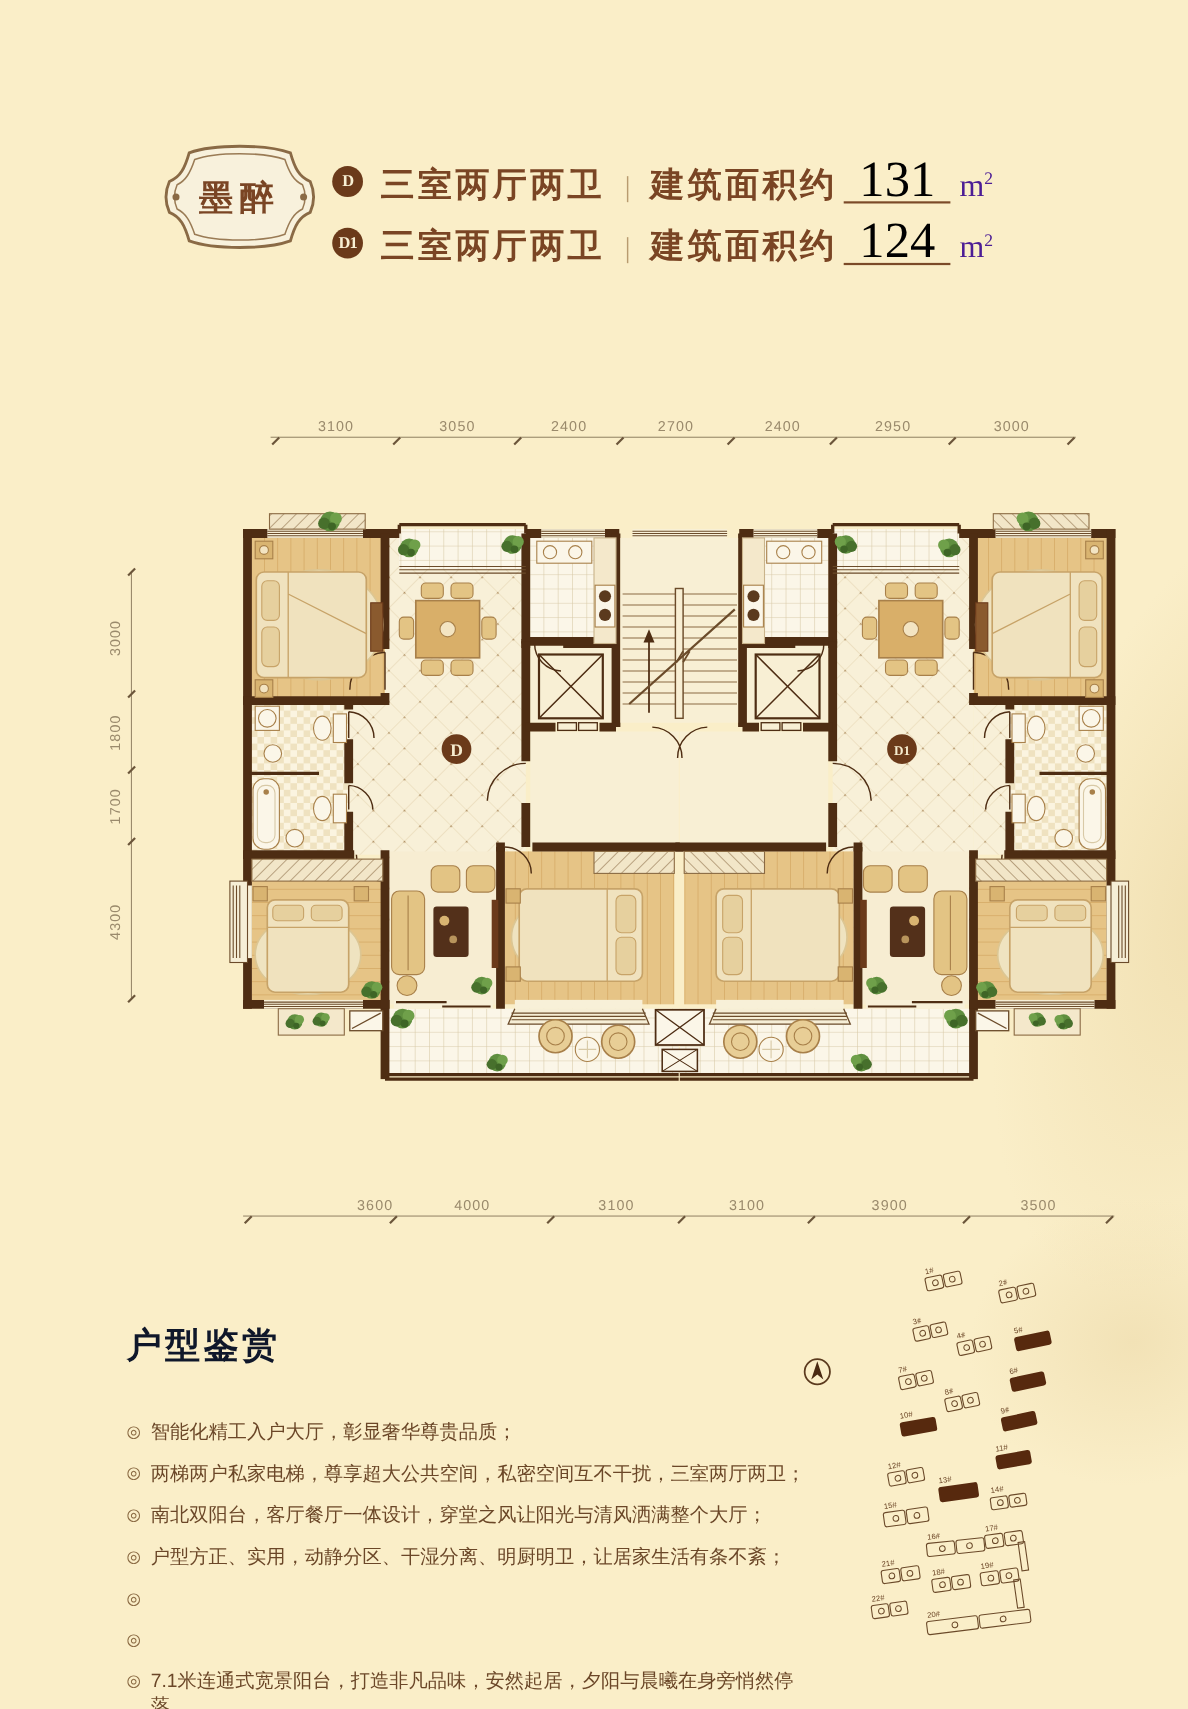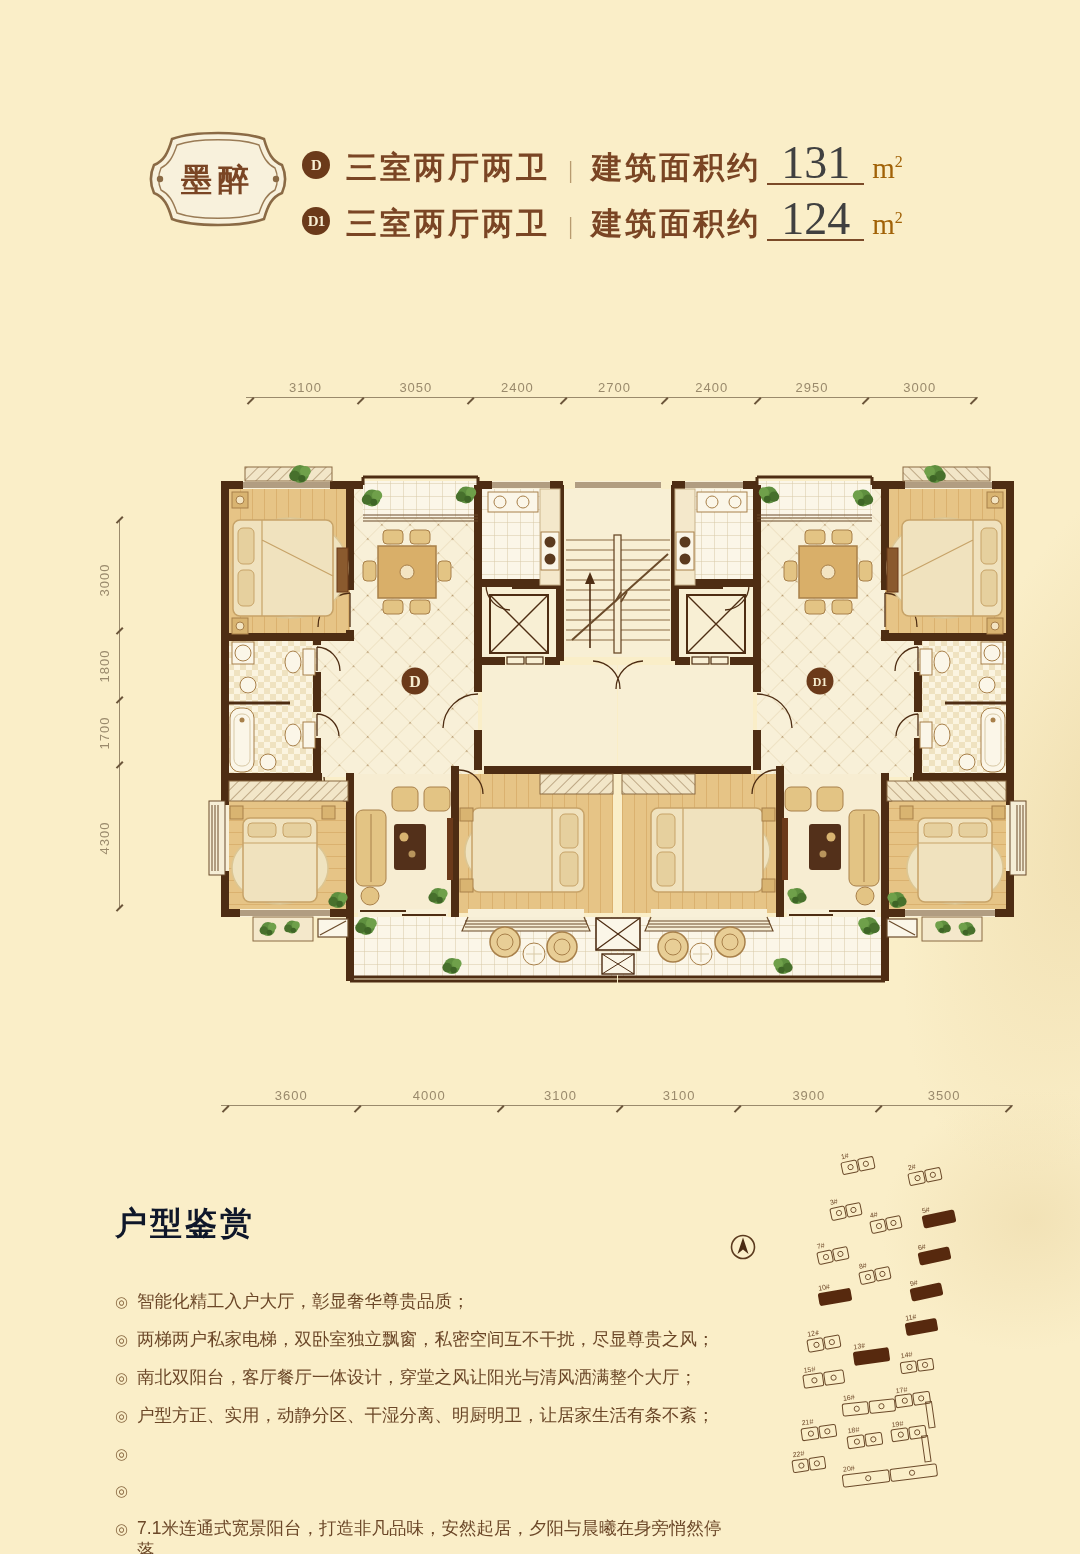--- a/index.html
+++ b/index.html
@@ -8,22 +8,22 @@
   .wm{position:absolute;pointer-events:none;}
   
   #badge{position:absolute;left:146px;top:130px;width:144px;height:100px;}
   #spec{position:absolute;left:302px;top:142px;display:flex;flex-direction:column;gap:10px;}
   .spec-row{display:flex;align-items:baseline;height:46px;}
   .coin{align-self:center;width:28px;height:28px;border-radius:50%;background:#6B3A1A;color:#F8EFD3;
         display:flex;align-items:center;justify-content:center;font-weight:bold;font-size:15px;margin-right:16px;letter-spacing:-1px;}
   .layout-txt{font-size:31px;font-weight:bold;letter-spacing:3px;color:#7A4524;}
   .divider{font-size:26px;color:#B89B6F;margin:0 18px;font-weight:normal;}
   .area-label{font-size:31px;font-weight:bold;letter-spacing:3px;color:#7A4524;}
-  .area-value{font-size:46px;color:#404040;line-height:.9;padding:0 14px;border-bottom:2px solid #7B4A28;margin-left:6px;}
-  .area-unit{font-size:29px;color:#a16207;margin-left:8px;}
+  .area-value{font-size:46px;color:#000000;line-height:.9;padding:0 14px;border-bottom:2px solid #7B4A28;margin-left:6px;}
+  .area-unit{font-size:29px;color:#4c1d95;margin-left:8px;}
   .area-unit sup{font-size:16px;}
   
   .dims{position:absolute;display:flex;z-index:3;font-family:"Liberation Sans","DejaVu Sans",sans-serif;}
   .dims-h{height:26px;}
   .dims-h::after{content:"";position:absolute;left:-4px;right:-4px;bottom:6px;height:1px;background:#9A8A6C;}
   .dims-h::before{content:"";position:absolute;left:-4px;bottom:2px;width:9px;height:1.6px;background:#6B553A;transform:rotate(-45deg);z-index:2;}
   .dim-seg{position:relative;display:flex;align-items:flex-end;justify-content:center;}
   .dims-h .dim-seg::after{content:"";position:absolute;right:-4px;bottom:2px;width:9px;height:1.6px;background:#6B553A;transform:rotate(-45deg);z-index:2;}
   .dim-label{font-size:13px;color:#9A8A6C;padding-bottom:9px;letter-spacing:1px;}
   .dims-v{flex-direction:column;width:30px;}
@@ -118,21 +118,21 @@
       </div>
       <div class="dim-seg" style="flex-grow: 1700;">
         <span class="dim-label">1700</span>
       </div>
       <div class="dim-seg" style="flex-grow: 4300;">
         <span class="dim-label">4300</span>
       </div>
     </div>
   <div class="dims dims-h" id="dims-bottom" style="left:225px;top:1086px;width:784px;">
 
-  <div class="dim-seg" style="flex-grow: 3600;">
+  <div class="dim-seg" style="flex-grow: 3600; justify-content: flex-end;">
         <span class="dim-label">3600</span>
       </div>
       <div class="dim-seg" style="flex-grow: 4000;">
         <span class="dim-label">4000</span>
       </div>
       <div class="dim-seg" style="flex-grow: 3100;">
         <span class="dim-label">3100</span>
       </div>
       <div class="dim-seg" style="flex-grow: 3100;">
         <span class="dim-label">3100</span>
@@ -389,21 +389,21 @@
     <h2>户型鉴赏</h2>
     <div>
 
         <div class="bullet">
           <span class="mark">◎</span>
           <span>智能化精工入户大厅，彰显奢华尊贵品质；</span>
         </div>
 
         <div class="bullet">
           <span class="mark">◎</span>
-          <span>两梯两户私家电梯，双卧室独立飘窗，私密空间互不干扰，尽显尊贵之风；</span>
+          <span>两梯两户私家电梯，尊享超大公共空间，私密空间互不干扰，三室两厅两卫；</span>
         </div>
 
         <div class="bullet">
           <span class="mark">◎</span>
           <span>南北双阳台，客厅餐厅一体设计，穿堂之风让阳光与清风洒满整个大厅；</span>
         </div>
 
         <div class="bullet">
           <span class="mark">◎</span>
           <span>户型方正、实用，动静分区、干湿分离、明厨明卫，让居家生活有条不紊；</span>

